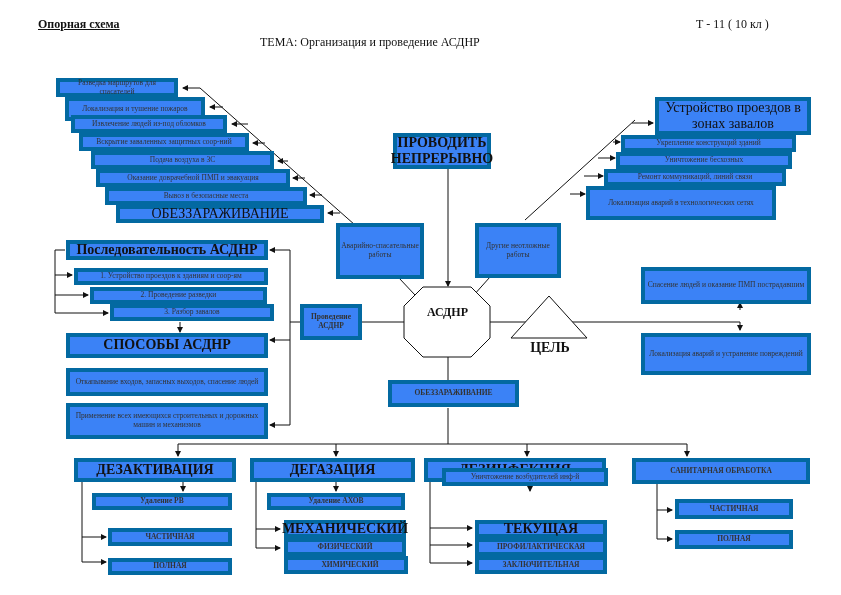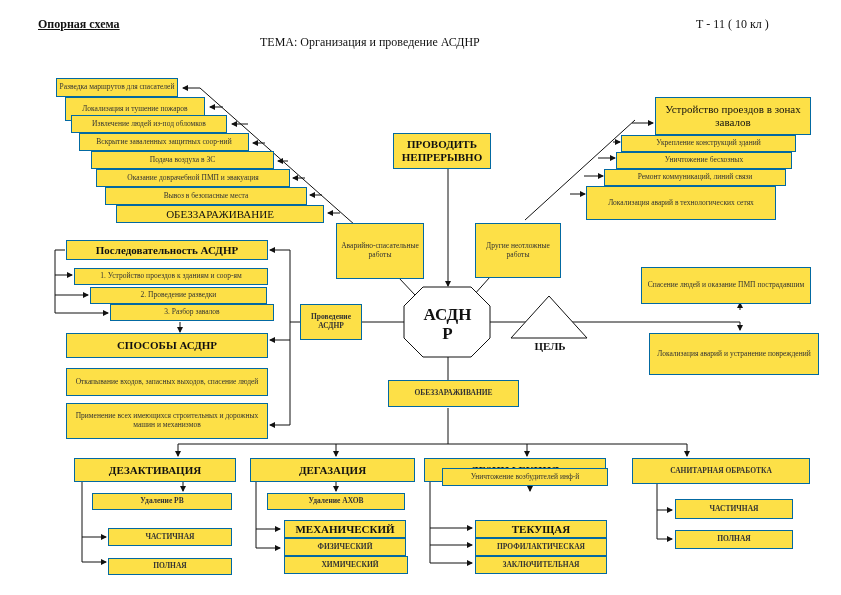--- a/index.html
+++ b/index.html
@@ -1,20 +1,20 @@
 <!DOCTYPE html>
 <html><head>
 <meta charset="utf-8">
 <style>
   html,body{margin:0;padding:0;background:#fff;}
   body{width:841px;height:595px;position:relative;overflow:hidden;font-family:"Liberation Serif","DejaVu Serif",serif;color:#111;}
   .abs{position:absolute;}
-  .box{position:absolute;border:1px solid #0369a1;background:#fde047;box-sizing:border-box;display:flex;align-items:center;justify-content:center;text-align:center;line-height:1.15;}
+  .box{position:absolute;border:4px solid #0369a1;background:#3b82f6;box-sizing:border-box;display:flex;align-items:center;justify-content:center;text-align:center;line-height:1.15;}
   .sm{font-size:7.5px;color:#333;}
-  .md{font-size:11px;}
+  .md{font-size:14px;}
   .bold{font-weight:bold;}
   .hdr{font-size:12px;}
   .u{text-decoration:underline;font-weight:bold;}
   svg.lines{position:absolute;left:0;top:0;}
 </style>
 </head>
 <body>
 
 <svg class="lines" width="841" height="595">
   <defs>
@@ -112,33 +112,33 @@
 <div class="box sm" style="left:604px;top:169px;width:182px;height:17px;">Ремонт коммуникаций, линий связи</div>
 <div class="box sm" style="left:586px;top:186px;width:190px;height:34px;">Локализация аварий в технологических сетях</div>
 
 <div class="box md bold" style="left:393px;top:133px;width:98px;height:36px;">ПРОВОДИТЬ НЕПРЕРЫВНО</div>
 <div class="box sm" style="left:336px;top:223px;width:88px;height:56px;">Аварийно-спасательные работы</div>
 <div class="box sm" style="left:475px;top:223px;width:86px;height:55px;">Другие неотложные работы</div>
 
 <svg class="abs" style="left:403px;top:286px;" width="88" height="72">
   <polygon points="20,1 68,1 87,20 87,52 68,71 20,71 1,52 1,20" fill="#fff" stroke="#111" stroke-width="1"></polygon>
 </svg>
-<div class="abs bold" style="left:420px;top:306px;width:55px;font-size:17px;text-align:center;line-height:1.1;word-break:break-all;">АСДНР</div>
+<div class="abs bold" style="left:420px;top:306px;width:55px;font-size:12px;text-align:center;line-height:1.1;word-break:break-all;">АСДНР</div>
 
 <div class="box sm bold" style="left:300px;top:304px;width:62px;height:36px;">Проведение АСДНР</div>
 
 <svg class="abs" style="left:510px;top:295px;" width="78" height="44">
   <polygon points="39,1 77,43 1,43" fill="#fff" stroke="#111" stroke-width="1"></polygon>
 </svg>
 <div class="abs md bold" style="left:530px;top:320px;width:40px;text-align:center;margin-top:20px;">ЦЕЛЬ</div>
 
 <div class="box sm bold" style="left:388px;top:380px;width:131px;height:27px;">ОБЕЗЗАРАЖИВАНИЕ</div>
 
 <div class="box sm" style="left:641px;top:267px;width:170px;height:37px;">Спасение людей и оказание ПМП пострадавшим</div>
-<div class="box sm" style="left:641px;top:333px;width:170px;height:42px;margin-left:8px;">Локализация аварий и устранение повреждений</div>
+<div class="box sm" style="left:641px;top:333px;width:170px;height:42px;">Локализация аварий и устранение повреждений</div>
 
 <div class="box md bold" style="left:66px;top:240px;width:202px;height:20px;">Последовательность АСДНР</div>
 <div class="box sm" style="left:74px;top:268px;width:194px;height:17px;">1. Устройство проездов к зданиям и соор-ям</div>
 <div class="box sm" style="left:90px;top:287px;width:177px;height:17px;">2. Проведение разведки</div>
 <div class="box sm" style="left:110px;top:304px;width:164px;height:17px;">3. Разбор завалов</div>
 
 <div class="box md bold" style="left:66px;top:333px;width:202px;height:25px;">СПОСОБЫ АСДНР</div>
 <div class="box sm" style="left:66px;top:368px;width:202px;height:28px;">Откапывание входов, запасных выходов, спасение людей</div>
 <div class="box sm" style="left:66px;top:403px;width:202px;height:36px;">Применение всех имеющихся строительных и дорожных машин и механизмов</div>
 

